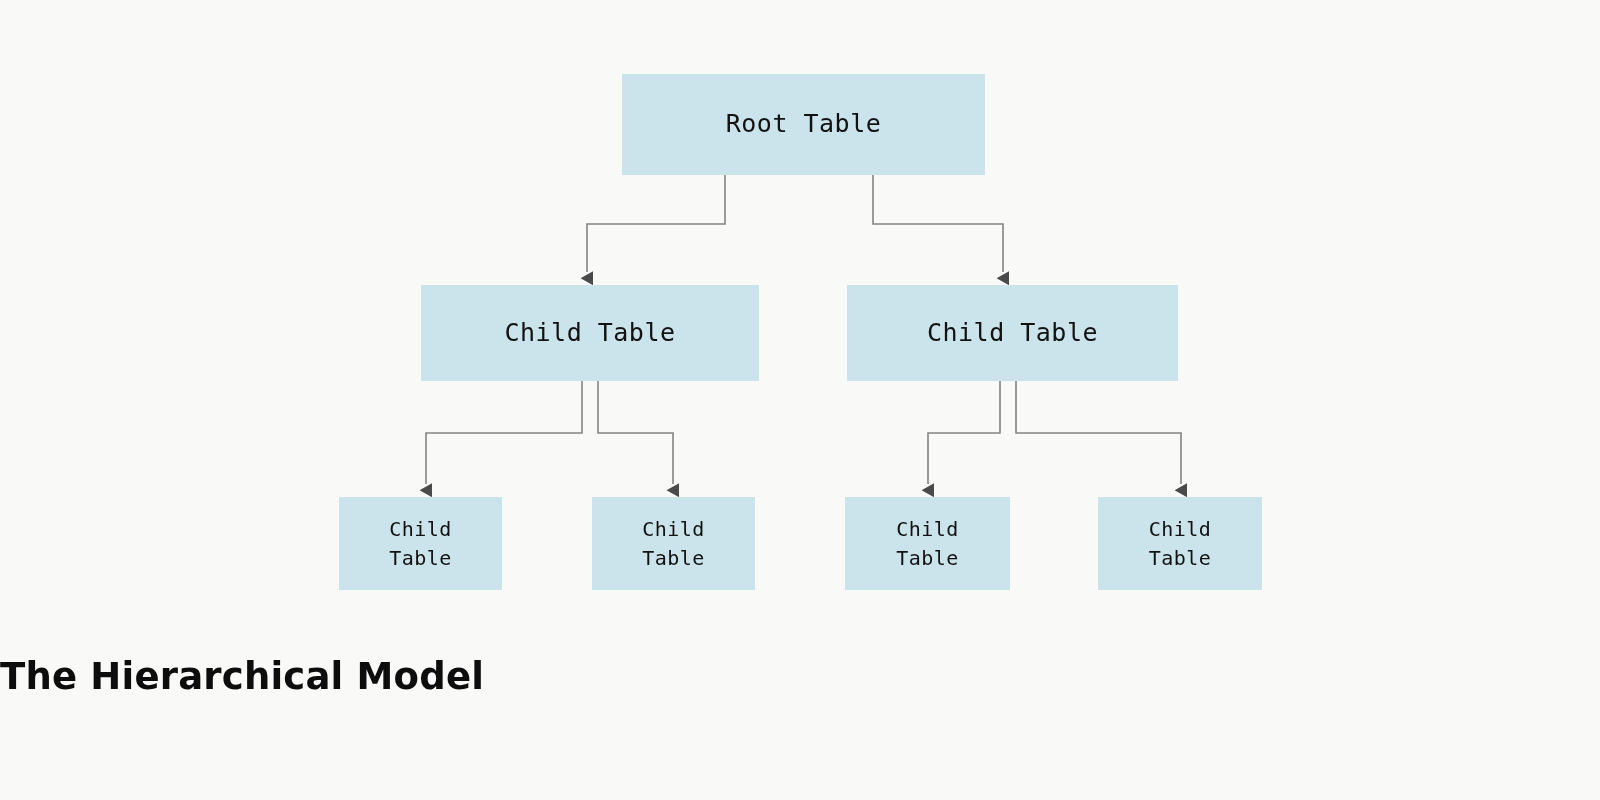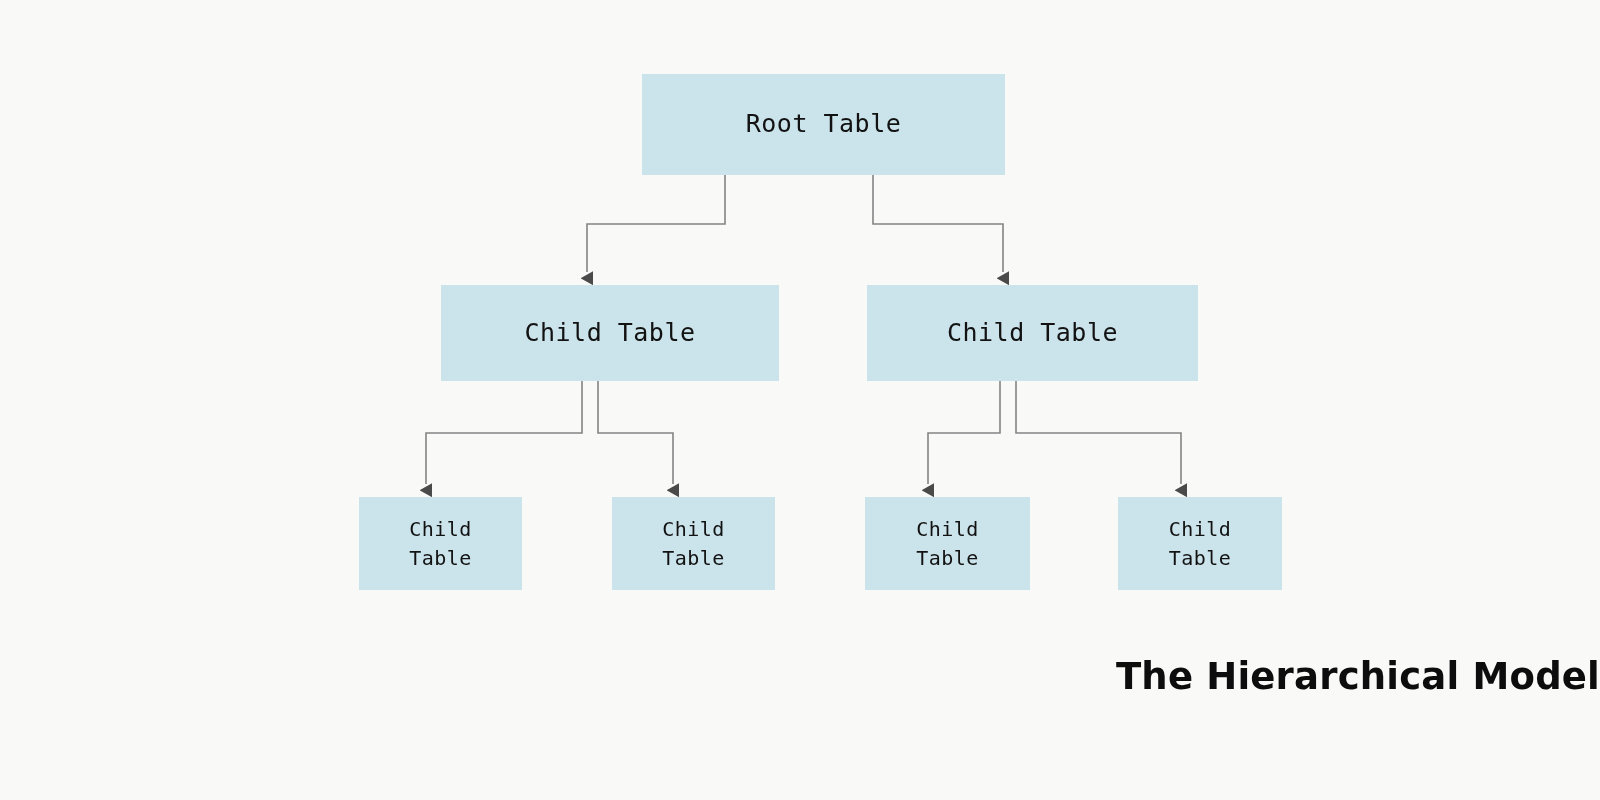--- a/index.html
+++ b/index.html
@@ -34,37 +34,36 @@
     display: flex;
     align-items: center;
     justify-content: center;
     box-sizing: border-box;
     font-family: "DejaVu Sans Mono", "Liberation Mono", monospace;
     color: #121212;
     text-align: center;
     line-height: 1.45;
     white-space: pre-line;
     letter-spacing: 0.5px;
-    margin-left: 20px;
   }
   .node-root {
     font-size: 25px;
   }
   .node-mid {
     font-size: 25px;
   }
   .node-leaf {
     font-size: 20px;
   }
   #diagram-caption {
     position: absolute;
     left: 0;
     top: 655;
     width: 1600px;
-    text-align: right;
+    text-align: left;
     font-family: "DejaVu Sans", "Liberation Sans", sans-serif;
     font-size: 37px;
     font-weight: 600;
     color: #0d0d0d;
     letter-spacing: 0.2px;
   }
 </style>
 </head>
 <body style="background: rgb(249, 249, 248);">
 

